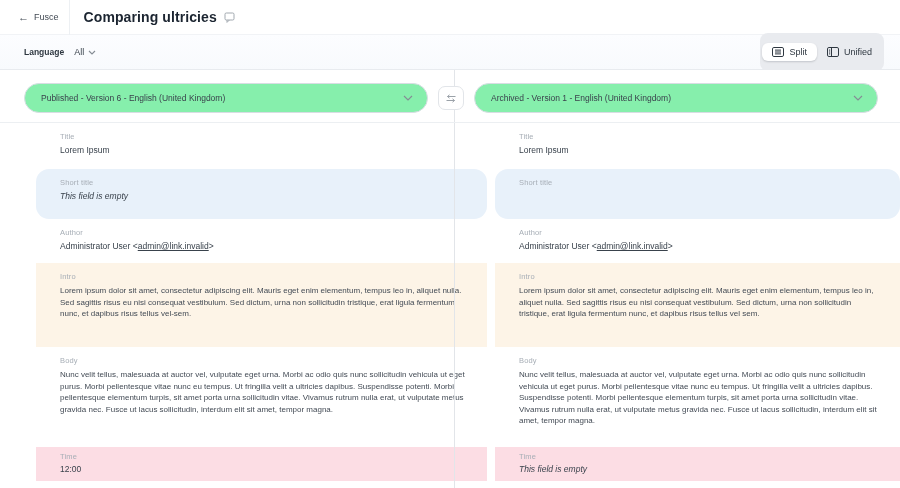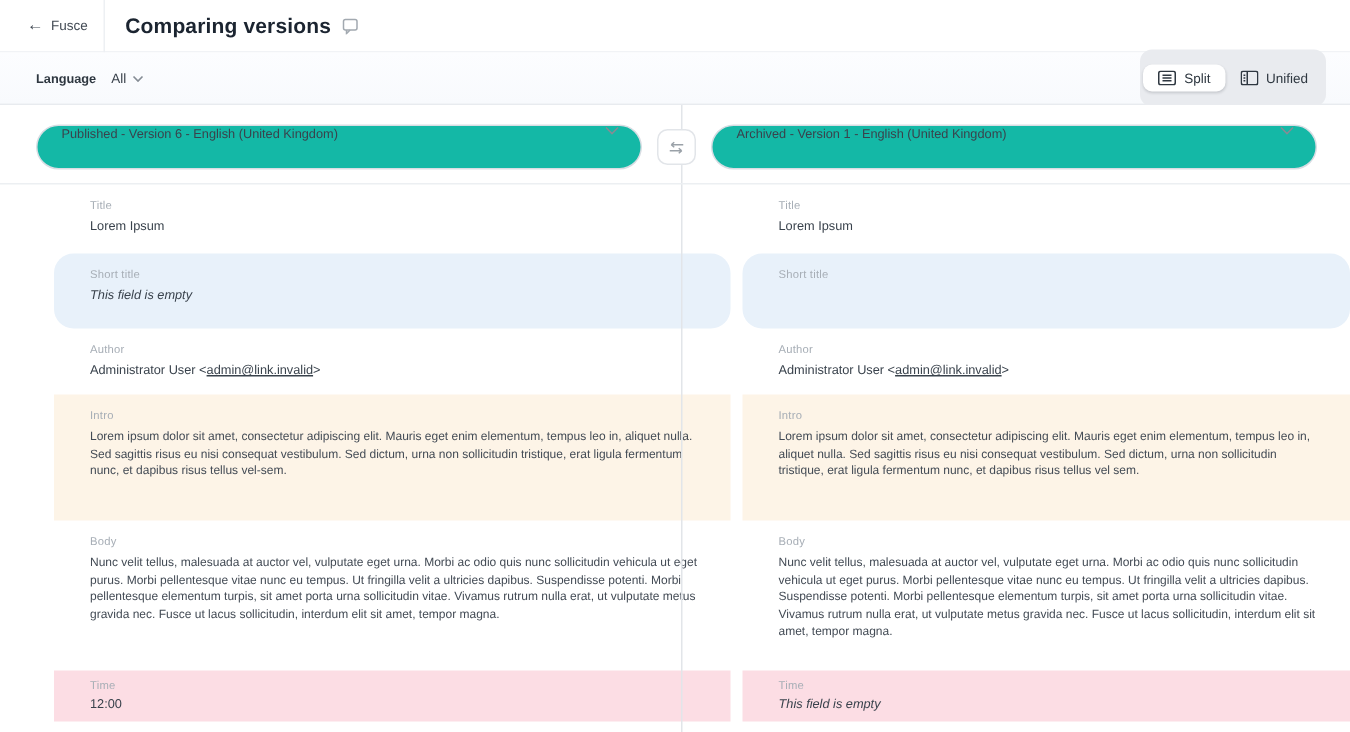--- a/index.html
+++ b/index.html
@@ -28,21 +28,21 @@
   .toggle-btn { display:flex; align-items:center; gap:5px; border:none; background:transparent; border-radius:6px;
     font-family:inherit; font-size:9px; color:#2e3740; padding:0 10px; height:18px; cursor:pointer; }
   .toggle-btn.active { background:#fff; box-shadow:0 1px 2px rgba(20,30,40,.18); }
 
   
   .content { flex:1; position:relative; background:#fff; }
   .column-divider { position:absolute; left:454px; top:0; bottom:0; width:1px; background:#e2e5e9; }
 
   .selects-row { position:relative; display:flex; align-items:center; padding:13px 22px 9px 24px;
     border-bottom:1px solid #eceff2; }
-  .version-select { flex:1; height:30px; display:flex; align-items:flex-start; background:#14b8a6;
+  .version-select { flex:1; height:30px; display:flex; align-items:center; background:#86efac;
     border:1px solid #d8dde3; border-radius:15px; padding:0 14px 0 16px; font-family:inherit;
     font-size:8.5px; color:#3a424c; cursor:pointer; }
   .version-select .vs-text { flex:1; text-align:left; }
   .swap-btn { width:26px; height:24px; margin:0 10px; display:flex; align-items:center; justify-content:center;
     background:#fff; border:1px solid #e2e5e9; border-radius:7px; cursor:pointer; position:relative; z-index:2; }
 
   
   .c-row { display:grid; grid-template-columns:451px 8px auto;padding-left:36px; }
   .cell { padding:9px 22px 8px 24px; }
   .field-label { font-size:7.5px; color:#a7aeb6; letter-spacing:.15px; margin-bottom:4px; }
@@ -65,21 +65,21 @@
 <body>
 
 <div class="page">
 
   <div class="topbar">
     <button class="back-btn">
       <span class="back-arrow">←</span>
       <span>Fusce</span>
     </button>
     <div class="topbar-divider"></div>
-    <div class="page-title">Comparing versions</div>
+    <div class="page-title">Comparing ultricies</div>
     <span class="title-icon">
       <svg class="icon-svg" width="11" height="11" viewBox="0 0 11 11">
         <rect x="1" y="1" width="9" height="7" rx="1.3" fill="none" stroke="#a2a9b0" stroke-width="1"></rect>
         <path d="M3 8 v2.4 l2.4 -2.4" fill="none" stroke="#a2a9b0" stroke-width="1"></path>
       </svg>
     </span>
   </div>
 
   <div class="toolbar">
     <span class="lang-label">Language</span>

